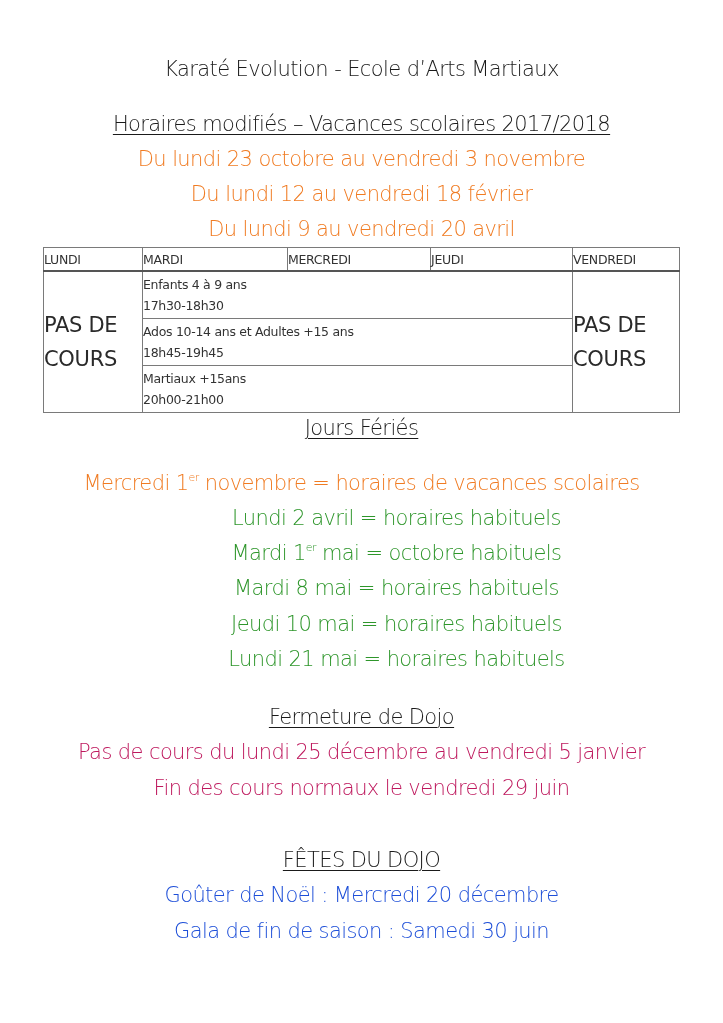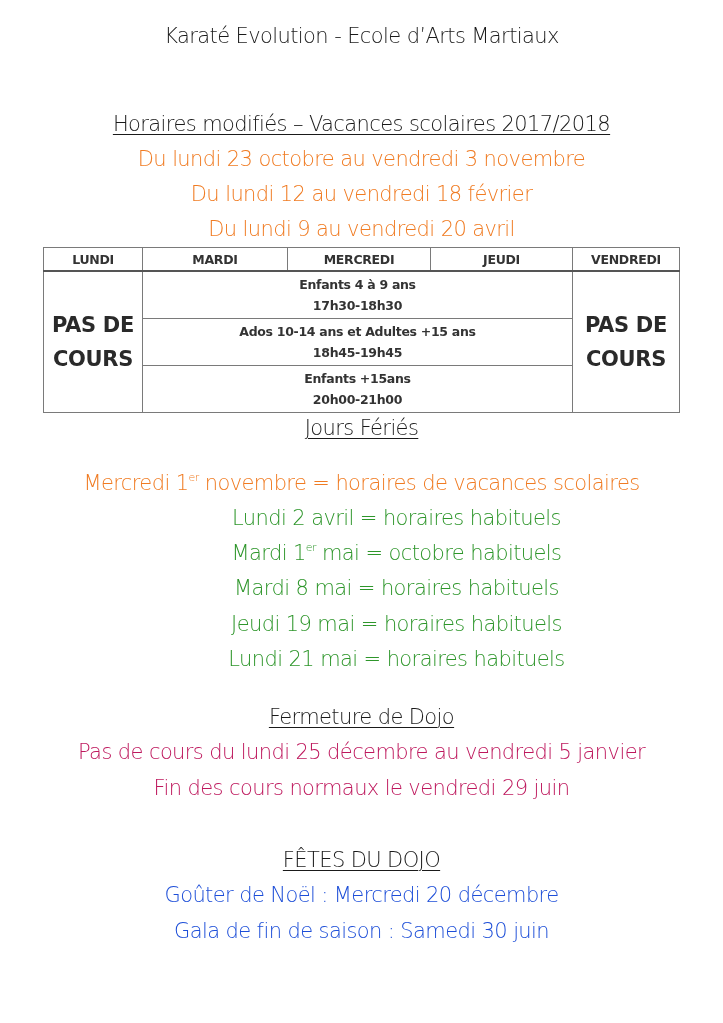--- a/index.html
+++ b/index.html
@@ -20,31 +20,31 @@
   .blue { color: #1d4ed8; }
   .u { text-decoration: underline; text-underline-offset: 3px; text-decoration-thickness: 1px; }
   sup { font-size: 11px; vertical-align: 9px; line-height: 0; }
 
   table.sched {
     position: absolute; left: 43px; top: 247px; width: 636px;
     border-collapse: collapse; table-layout: fixed;
     font-size: 12.5px; color: #333;
   }
   table.sched td, table.sched th {
-    border: 1px solid #7a7a7a; text-align: center; padding: 0;
-    font-weight: 700; letter-spacing: -0.3px;
+    border: 1px solid #7a7a7a; text-align: left; padding: 0;
+    font-weight: 400; letter-spacing: -0.3px;
   }
   table.sched th { height: 22px; font-size: 12.5px; border-bottom: 2px solid #555; }
   td.closed { font-size: 21px; line-height: 34px; color: #2a2a2a; letter-spacing: -0.5px; }
   td.slot { height: 46px; font-size: 12.5px; line-height: 21px; }
 </style>
 </head>
 <body>
 
-<div class="line t22 black" style="top:24px">Karaté Evolution - Ecole d’Arts Martiaux</div>
+<div class="line t22 black" style="top:57px">Karaté Evolution - Ecole d’Arts Martiaux</div>
 
 <div class="line t22 black u" style="top:112px">Horaires modifiés – Vacances scolaires 2017/2018</div>
 <div class="line t22 orange" style="top:147px">Du lundi 23 octobre au vendredi 3 novembre</div>
 <div class="line t22 orange" style="top:182px">Du lundi 12 au vendredi 18 février</div>
 <div class="line t22 orange" style="top:217px">Du lundi 9 au vendredi 20 avril</div>
 
 <table class="sched">
   <colgroup>
     <col style="width:99px">
       <col style="width:145px">
@@ -75,33 +75,33 @@
     </td>
   </tr>
   <tr>
     <td class="slot" colspan="3">
       <div>Ados 10-14 ans et Adultes +15 ans</div>
       <div>18h45-19h45</div>
     </td>
   </tr>
   <tr>
     <td class="slot" colspan="3">
-      <div>Enfants +15ans</div>
+      <div>Martiaux +15ans</div>
       <div>20h00-21h00</div>
     </td>
   </tr>
 </tbody>
   </table>
 
 <div class="line t22 black u" style="top:416px">Jours Fériés</div>
 <div class="line t22 orange" style="top:471px"><span>Mercredi 1</span><sup>er</sup><span> novembre = horaires de vacances scolaires</span></div>
 <div class="line t22 green" style="top:506px"><span>Lundi 2 avril = horaires habituels</span></div>
 <div class="line t22 green" style="top:541px"><span>Mardi 1</span><sup>er</sup><span> mai = octobre habituels</span></div>
 <div class="line t22 green" style="top:576px"><span>Mardi 8 mai = horaires habituels</span></div>
-<div class="line t22 green" style="top:612px"><span>Jeudi 19 mai = horaires habituels</span></div>
+<div class="line t22 green" style="top:612px"><span>Jeudi 10 mai = horaires habituels</span></div>
 <div class="line t22 green" style="top:647px"><span>Lundi 21 mai = horaires habituels</span></div>
 
 <div class="line t22 black u" style="top:705px">Fermeture de Dojo</div>
 <div class="line t22 red" style="top:740px">Pas de cours du lundi 25 décembre au vendredi 5 janvier</div>
 <div class="line t22 red" style="top:776px">Fin des cours normaux le vendredi 29 juin</div>
 
 <div class="line t22 black u" style="top:848px">FÊTES DU DOJO</div>
 <div class="line t22 blue" style="top:883px">Goûter de Noël : Mercredi 20 décembre</div>
 <div class="line t22 blue" style="top:919px">Gala de fin de saison : Samedi 30 juin</div>
 

